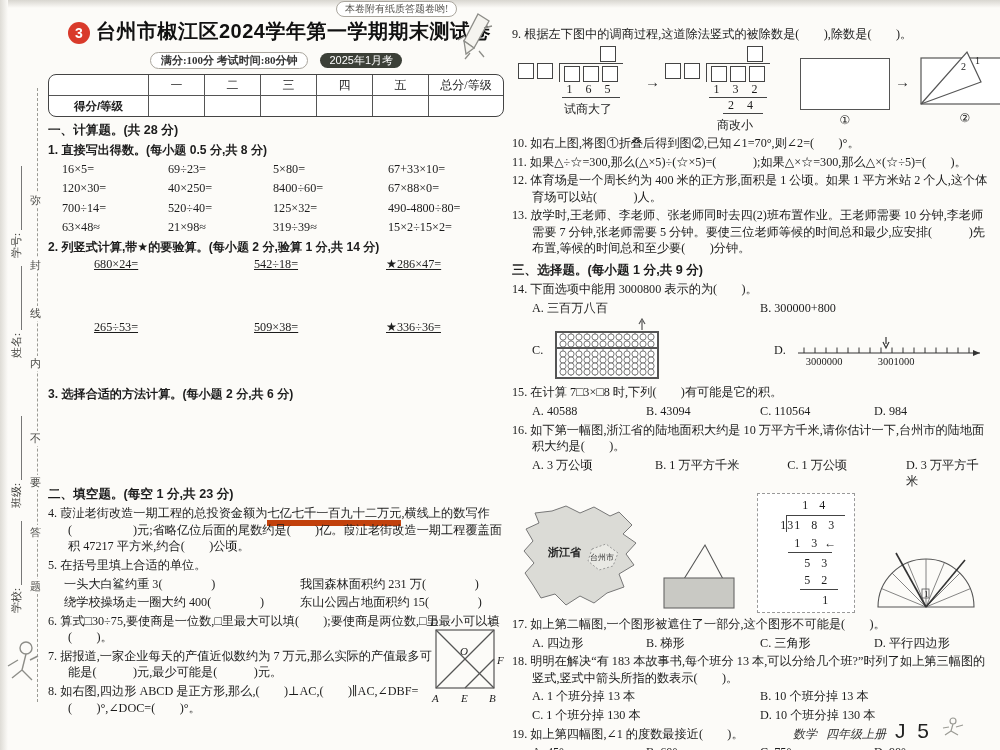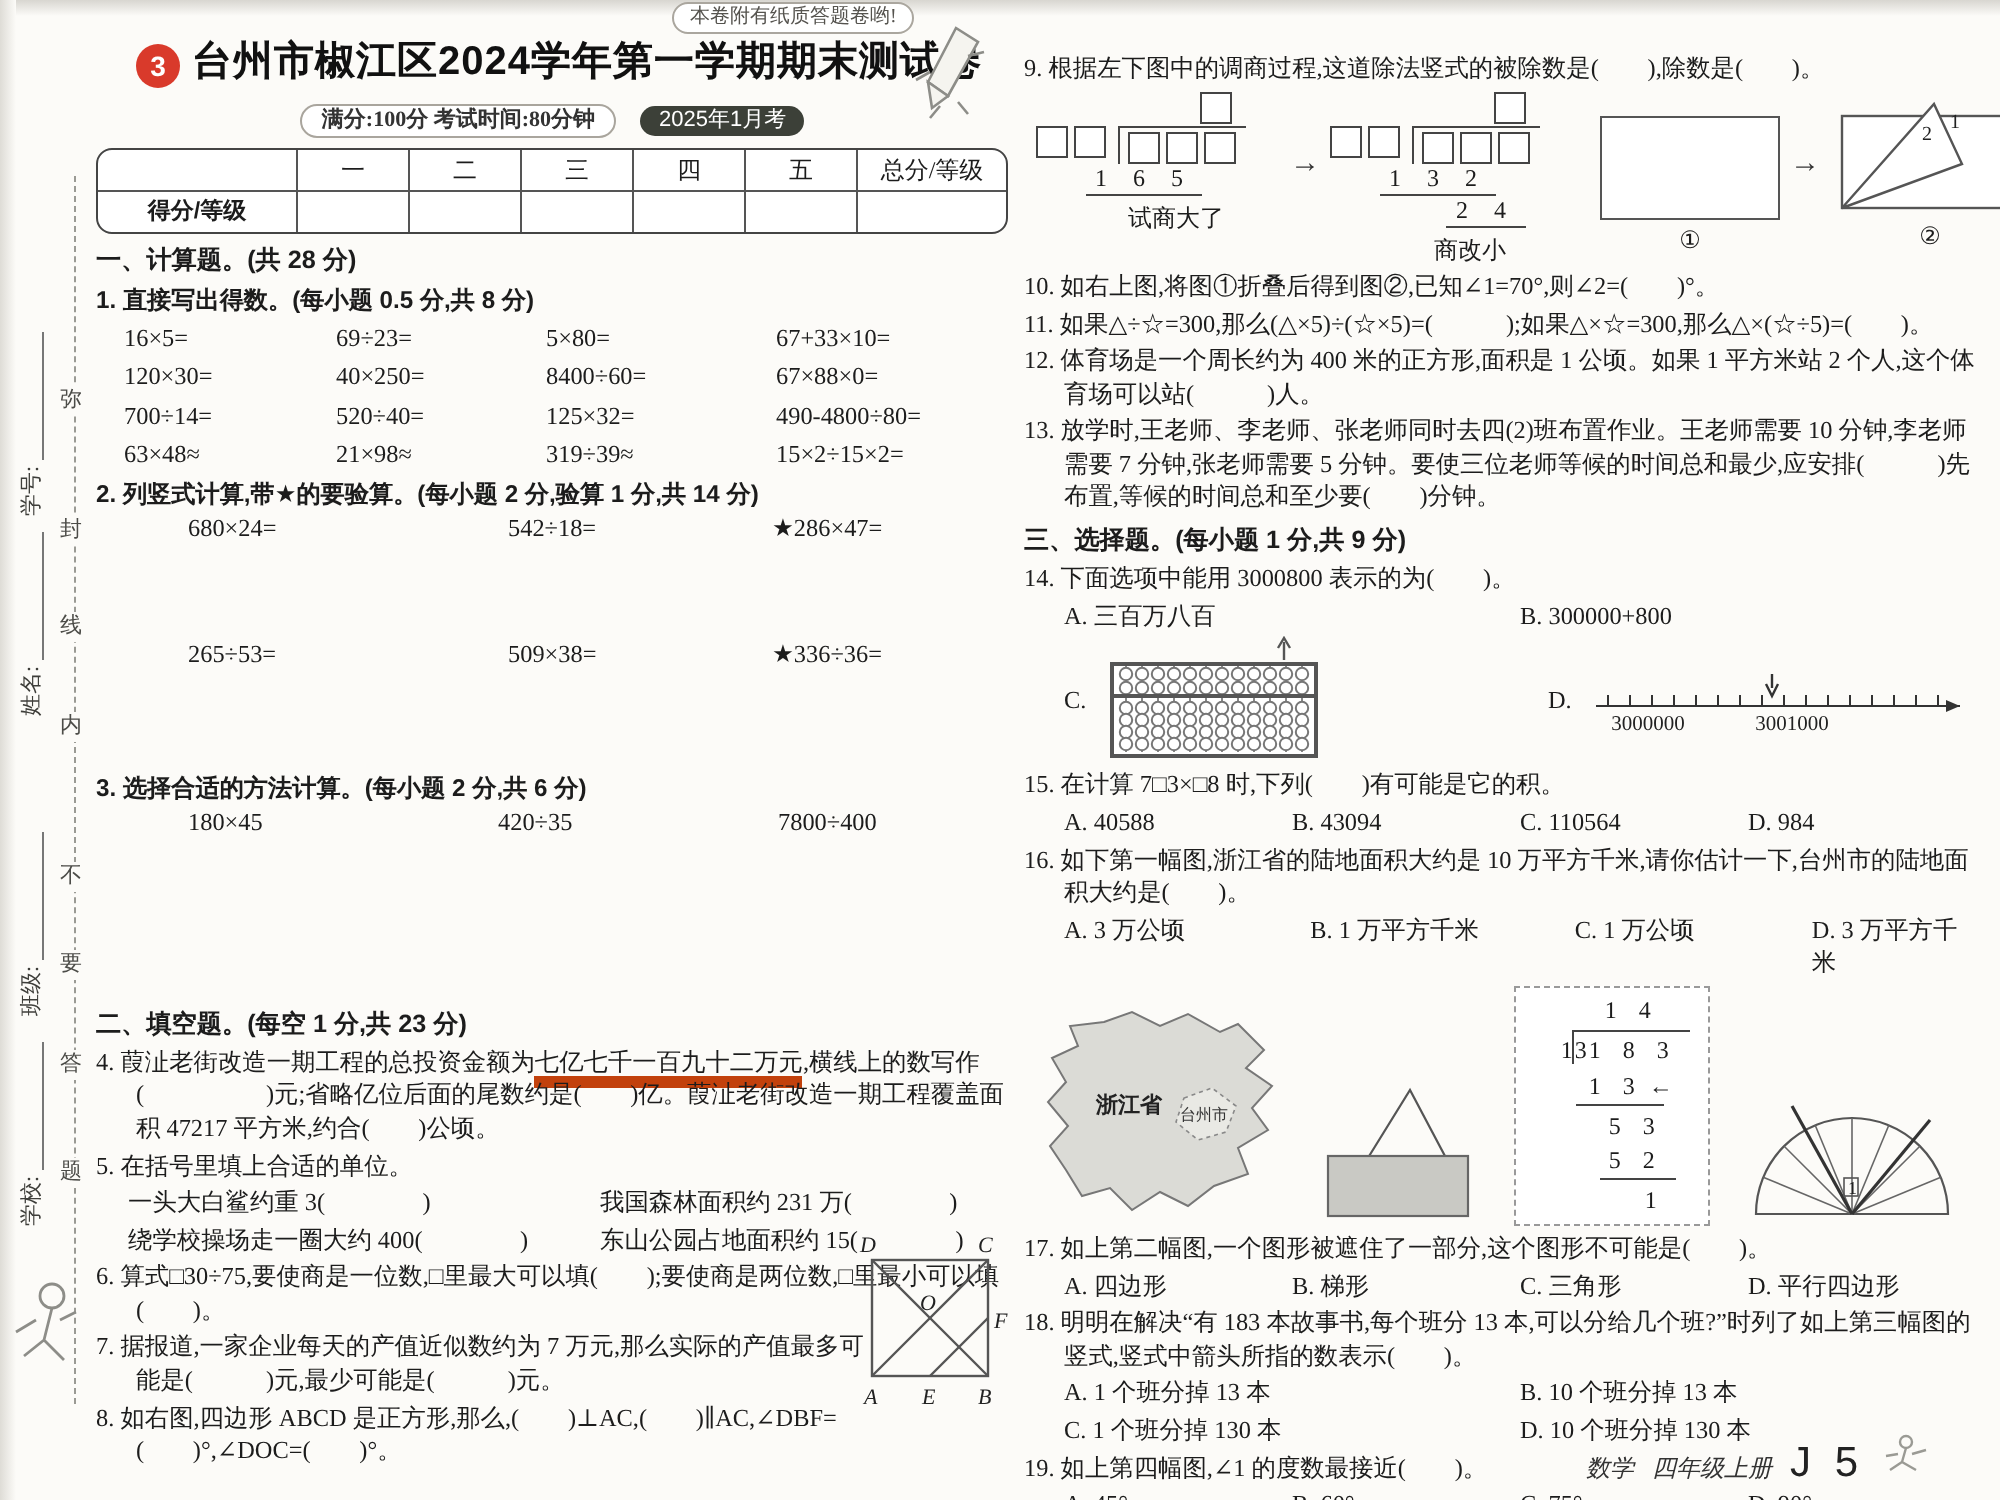--- a/index.html
+++ b/index.html
@@ -42,39 +42,39 @@
   .strow:last-child .stcell{border-bottom:none;}
   .stcell:last-child{border-right:none;}
   .stlabel{font-weight:bold;font-size:11.5px;font-family:"Liberation Sans",sans-serif;}
   
   .sechead{font-family:"Liberation Sans","DejaVu Sans",sans-serif;font-weight:bold;
     font-size:12.6px;margin:5px 0 2px 0;}
   .qhead{font-family:"Liberation Sans","DejaVu Sans",sans-serif;font-weight:bold;
     font-size:12.1px;margin:3px 0 1px 0;}
   .prob{padding-left:20px;text-indent:-20px;margin:2px 0;}
   .grid1{display:grid;grid-template-columns:106px 105px 115px auto;padding-left:14px;row-gap:3px;margin:2px 0;}
-  .grid2{display:grid;grid-template-columns:160px 132px auto;padding-left:46px;margin:1px 0;}
+  .grid2{display:grid;grid-template-columns:160px 132px auto;padding-left:46px;margin:1px 0;text-decoration:underline;}
   .grid3{display:grid;grid-template-columns:155px 140px auto;padding-left:46px;margin:1px 0;}
   .grid5{display:grid;grid-template-columns:236px auto;padding-left:16px;row-gap:2px;}
   .ws1{height:44px;} .ws2{height:46px;} .ws3{height:78px;}
   .u{border-bottom:6px solid #c2410c;}
   .narrow{width:374px;}
   .sqfig{position:absolute;left:378px;top:600px;}
   svg text{font-family:"Liberation Serif",serif;}
   .itl{font-style:italic;}
   
   .rightcol{position:absolute;left:512px;top:24px;width:476px;}
   .fig9row{display:flex;align-items:flex-start;gap:5px;margin:3px 0 2px 6px;}
   .ldv{position:relative;padding-top:17px;width:122px;flex:none;}
   .qbox{position:absolute;top:0;left:82px;width:14px;height:14px;border:1.2px solid #444;background:#fff;}
   .drow{display:flex;}
   .bx{width:14px;height:14px;border:1.2px solid #444;margin-right:3px;background:#fff;flex:none;}
   .brk{display:flex;border-left:1.2px solid #444;border-top:1.2px solid #444;
     padding:2px 2px 0 4px;margin-left:3px;}
-  .dig{margin-left:25px;width:58px;text-align:center;border-bottom:1.1px solid #444;
+  .dig{margin-left:44px;width:58px;text-align:center;border-bottom:1.1px solid #444;
     letter-spacing:5px;font-size:12px;line-height:15px;}
   .dig2{margin-left:58px;width:40px;}
   .dcap{margin-left:30px;width:80px;text-align:center;font-size:12px;margin-top:3px;}
   .arr{font-size:15px;margin-top:26px;flex:none;color:#333;}
   .figblk{display:flex;flex-direction:column;align-items:center;flex:none;}
   .rect1{width:88px;height:50px;border:1.2px solid #555;background:#fff;margin-top:12px;}
   .figlab{font-size:12px;margin-top:2px;}
   .optrow{display:flex;padding-left:20px;margin:1px 0;}
   .optrow span{width:25%;flex:none;}
   .optrow.half span{width:50%;}
@@ -204,25 +204,20 @@
   </div>
   <div class="ws1"></div>
   <div class="grid2">
     <span>265÷53=</span>
     <span>509×38=</span>
     <span>★336÷36=</span>
   </div>
   <div class="ws2"></div>
 
   <div class="qhead">3. 选择合适的方法计算。(每小题 2 分,共 6 分)</div>
-  <div class="grid3">
-    <span>180×45</span>
-    <span>420÷35</span>
-    <span>7800÷400</span>
-  </div>
   <div class="ws3"></div>
 
   <div class="sechead">二、填空题。(每空 1 分,共 23 分)</div>
 
   <div class="prob"><span>4. 葭沚老街改造一期工程的总投资金额为</span><span class="u">七亿七千一百九十二万元</span><span>,横线上的数写作(　　　　　)元;省略亿位后面的尾数约是(　　)亿。葭沚老街改造一期工程覆盖面积 47217 平方米,约合(　　)公顷。</span></div>
 
   <div class="prob">5. 在括号里填上合适的单位。</div>
   <div class="grid5">
     <span>一头大白鲨约重 3(　　　　)</span>
     <span>我国森林面积约 231 万(　　　　)</span>

